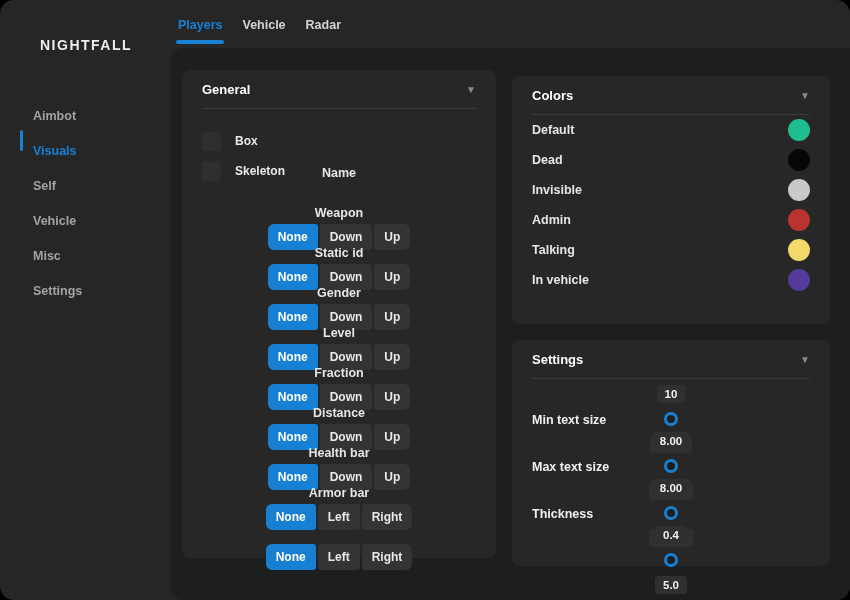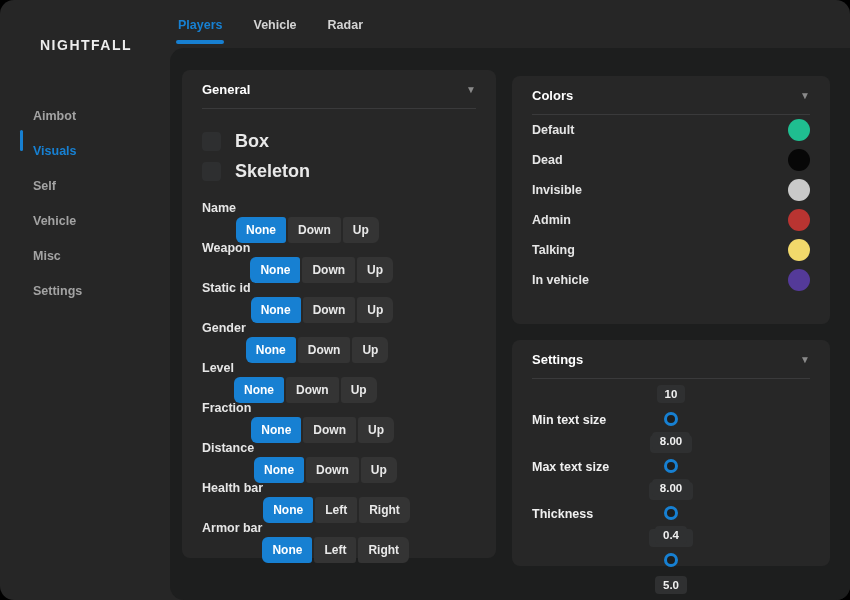--- a/index.html
+++ b/index.html
@@ -7,46 +7,46 @@
   .window { position:absolute; inset:0; background:#262626; border-radius:14px; overflow:hidden; }
 
   
   .brand { position:absolute; left:40px; top:37px; font-size:14px; font-weight:bold; letter-spacing:1.5px; color:#ededed; }
   .nav { position:absolute; left:0; top:88px; width:170px; }
   .nav-item { position:relative; height:35px; display:flex; align-items:flex-end; padding-left:33px; font-size:12.5px; font-weight:600; color:#a3a3a3; cursor:pointer; }
   .nav-item.active { color:#1780d2; }
   .nav-bar { position:absolute; left:20px; top:7px; width:3px; height:21px; border-radius:2px; background:#1780d2; display:none; }
   .nav-item.active .nav-bar { display:block; }
 
-  .tabs { position:absolute; left:178px; top:0; height:48px; display:flex; gap:31px; }
+  .tabs { position:absolute; left:178px; top:0; height:48px; display:flex; gap:20px; }
   .tab { position:relative; display:flex; align-items:center; font-size:12.5px; font-weight:700; color:#d4d4d4; cursor:pointer; padding-top:2px; }
   .tab.active { color:#1780d2; }
   .tab-underline { position:absolute; left:-2px; right:-2px; bottom:4px; height:4px; border-radius:2px; background:#1780d2; display:none; }
   .tab.active .tab-underline { display:block; }
 
   
   .content { position:absolute; left:170px; top:48px; right:0; bottom:0; background:#1d1e1e; border-radius:14px 0 0 14px; }
   .card { position:absolute; background:#272727; border-radius:8px; padding:0 20px; }
   .card-general  { left:12px;  top:22px;  width:314px; height:488px; }
   .card-colors   { left:342px; top:28px;  width:318px; height:248px; }
   .card-settings { left:342px; top:292px; width:318px; height:226px; }
 
   .card-header { height:39px; display:flex; align-items:center; justify-content:space-between; border-bottom:1px solid #3a3a3b; }
   .card-title { font-size:13px; font-weight:700; color:#fff; }
   .chevron { font-size:10px; color:#8a8a8a; cursor:pointer; }
 
   
   .checks { margin-top:22px; }
   .check-row { display:flex; align-items:center; gap:14px; height:20px; margin-bottom:10px; cursor:pointer; }
   .checkbox { width:19px; height:19px; background:#2e2f30; border-radius:4px; flex:0 0 auto; }
-  .check-label { font-size:18px; font-weight:700; color:#e9e9e9; }
+  .check-label { font-size:12px; font-weight:700; color:#e9e9e9; }
 
   
   .seg-rows { margin-top:14px; }
-  .seg-row { height:26px; margin-bottom:14px; display:flex; align-items:center; justify-content:flex-start; }
+  .seg-row { height:26px; margin-bottom:14px; display:flex; align-items:center; justify-content:center;flex-direction:column; }
   .seg-label { font-size:12.5px; font-weight:600; color:#e6e6e6; }
   .seg { display:flex; gap:2px;margin-top:44px; }
   .seg button { height:26px; padding:0 10px; font-size:12px; font-weight:700; color:#e9e9e9; background:#343434; border:none; border-radius:3px; cursor:pointer; font-family:inherit; }
   .seg button:first-child { border-radius:6px 3px 3px 6px; }
   .seg button:last-child  { border-radius:3px 6px 6px 3px; }
   .seg button.sel { background:#1780d2; color:#fff; }
 
   
   .color-rows { }
   .color-row { height:30px; display:flex; align-items:center; justify-content:space-between; }

